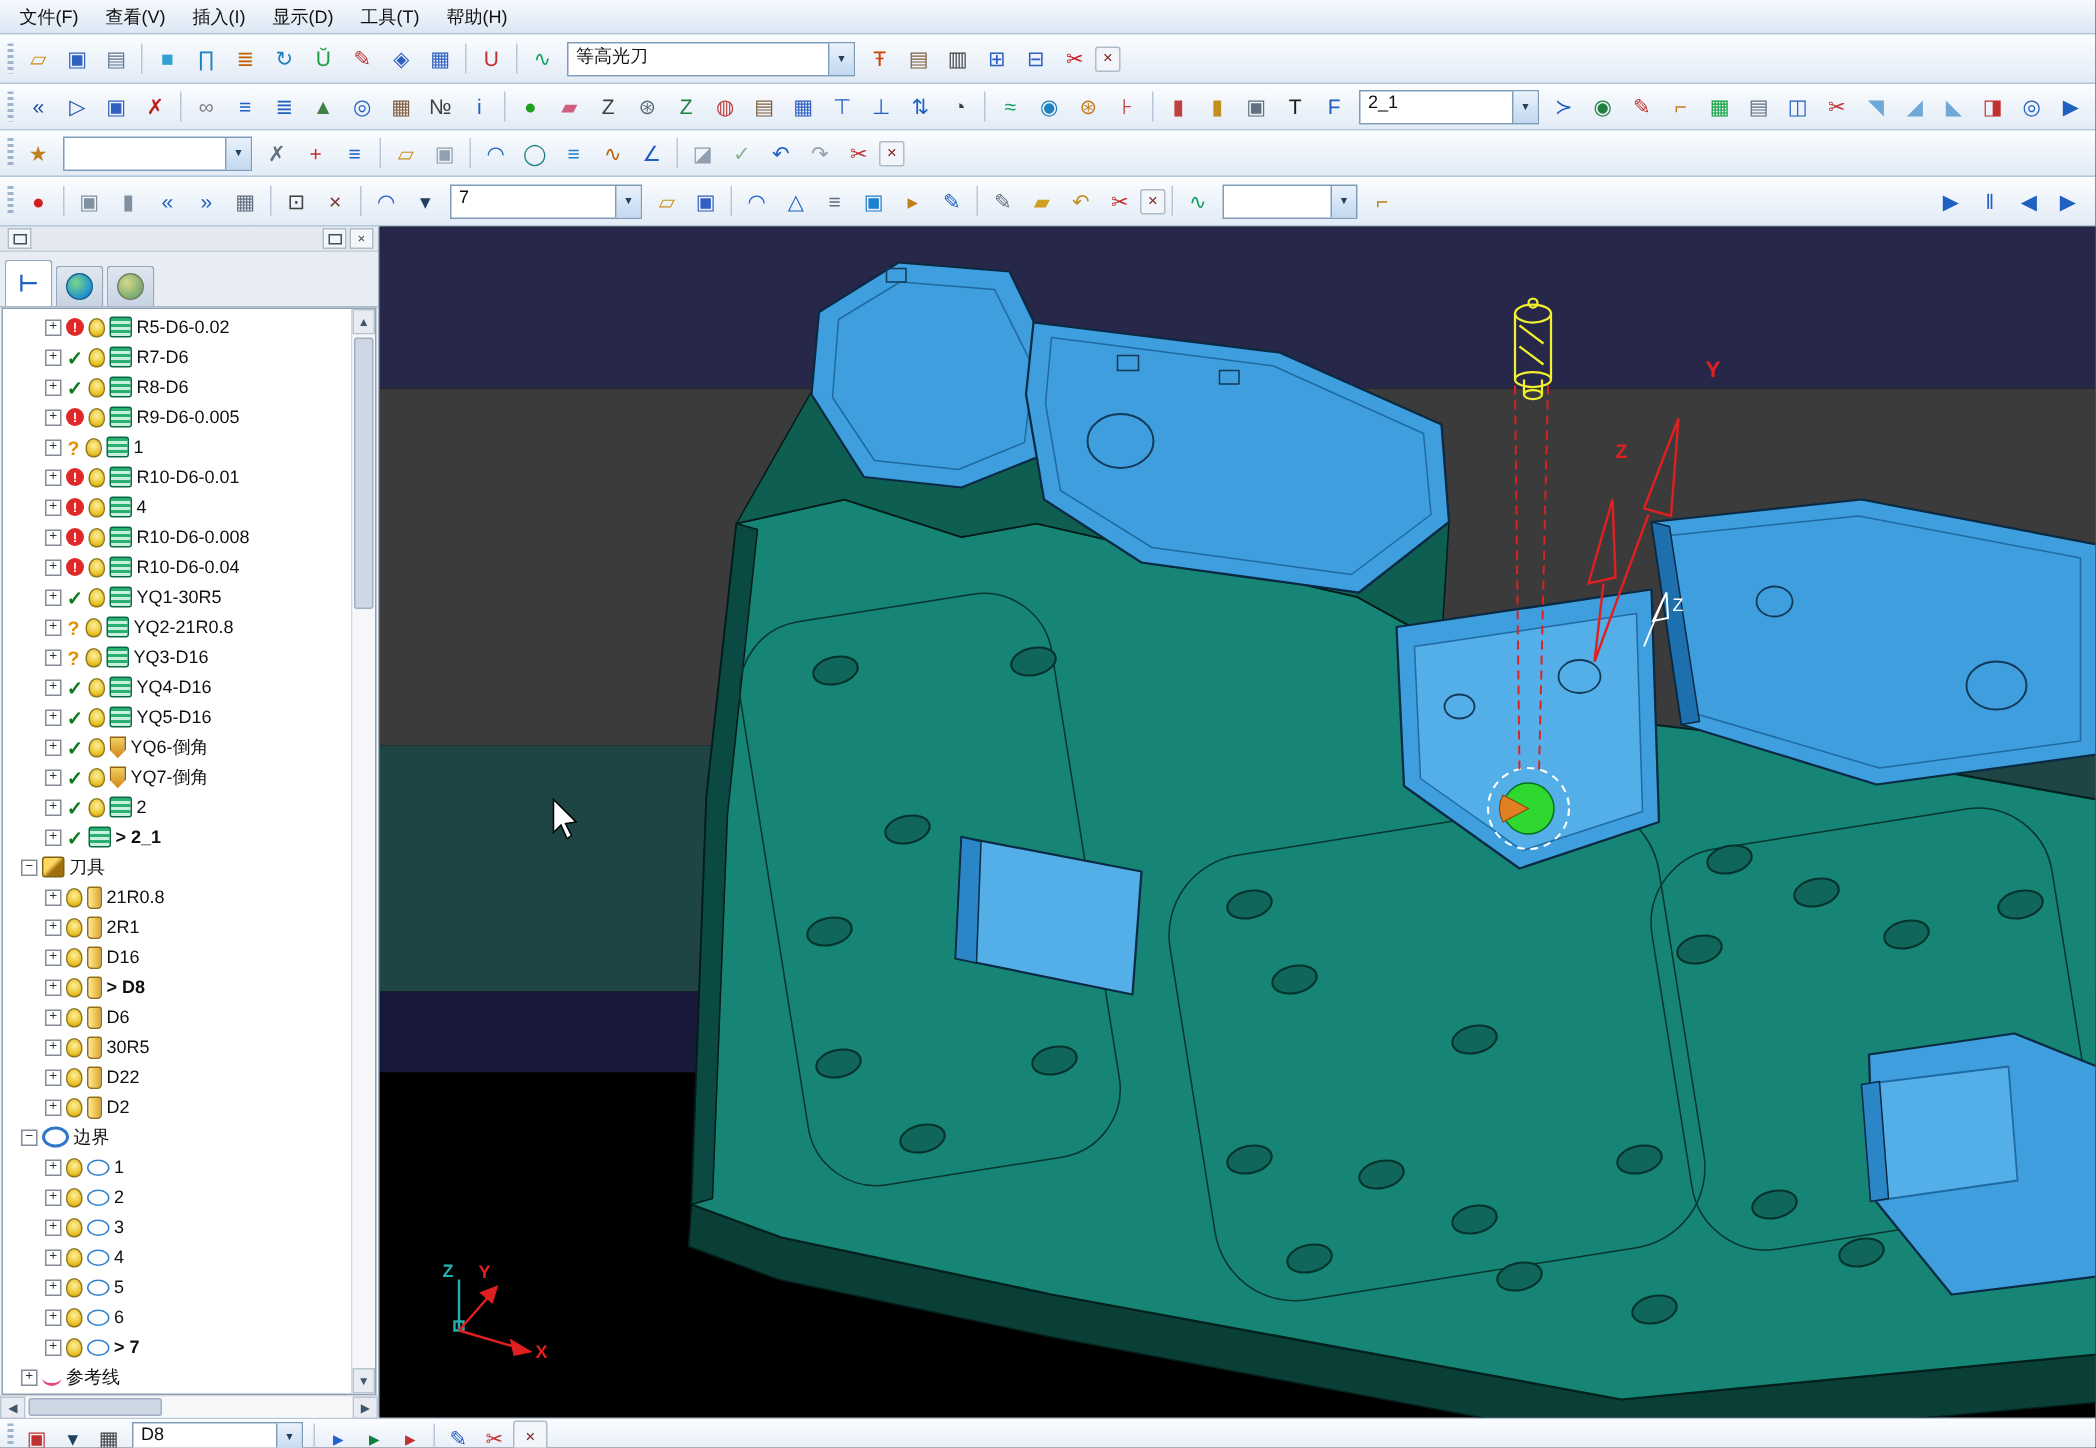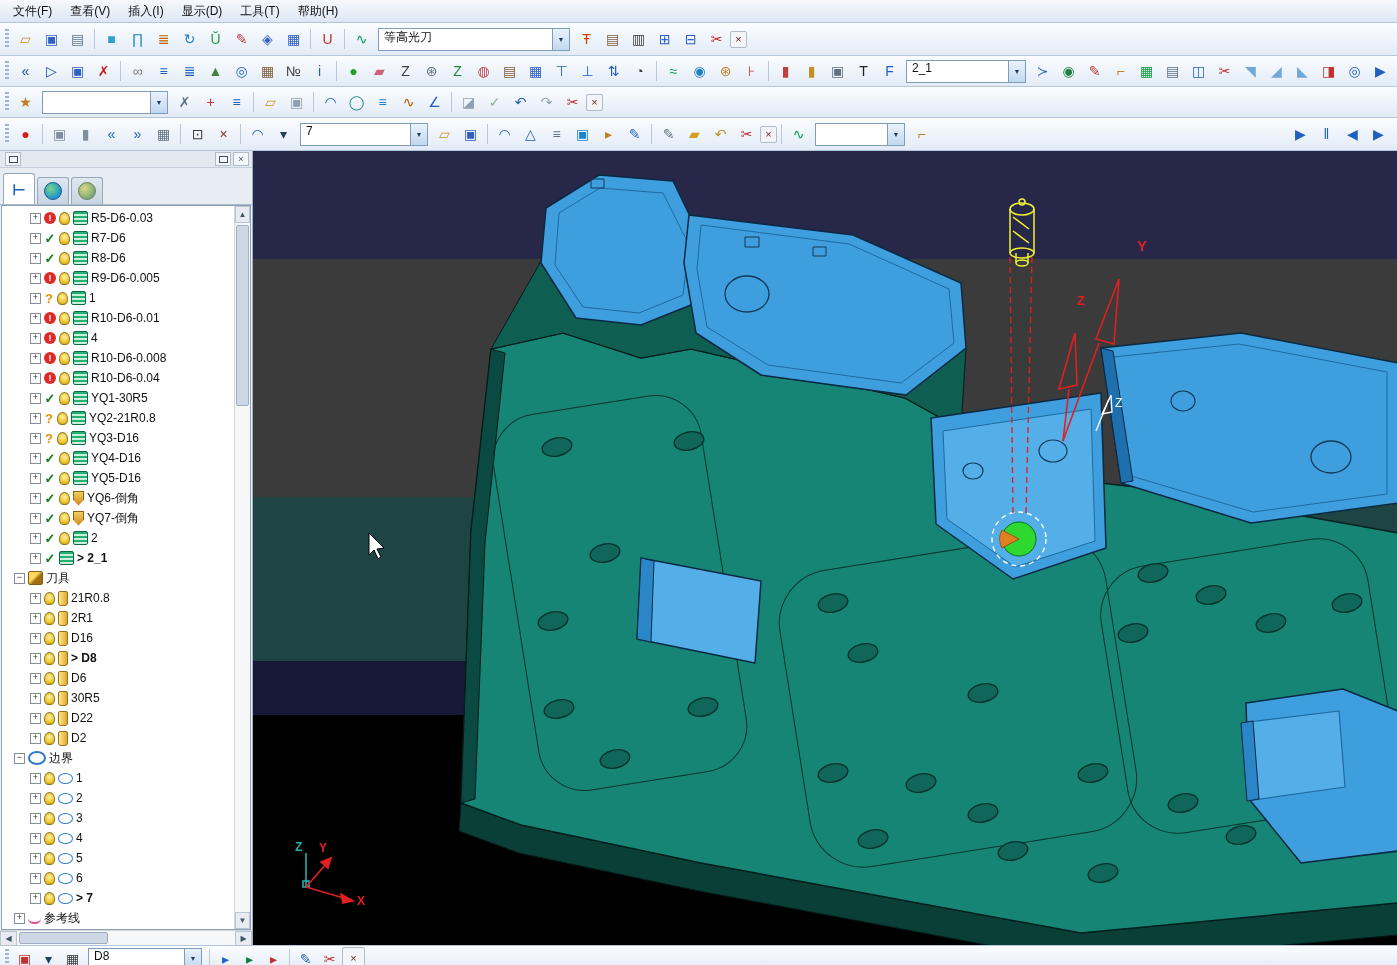--- a/index.html
+++ b/index.html
@@ -526,21 +526,21 @@
             <span class="ti earth2"></span>
           </span>
       </div>
       <div class="treewrap">
         <div class="tree">
             <div class="trow" style="padding-left: 28px;">
               <span class="texp">+</span>
               <span class="tst error">!</span>
               <span class="tbulb"></span>
               <span class="tic path-layers"></span>
-              <span class="tlabel">R5-D6-0.03</span>
+              <span class="tlabel">R5-D6-0.02</span>
             </div>
             <div class="trow" style="padding-left: 28px;">
               <span class="texp">+</span>
               <span class="tst check">✓</span>
               <span class="tbulb"></span>
               <span class="tic path-layers"></span>
               <span class="tlabel">R7-D6</span>
             </div>
             <div class="trow" style="padding-left: 28px;">
               <span class="texp">+</span>

